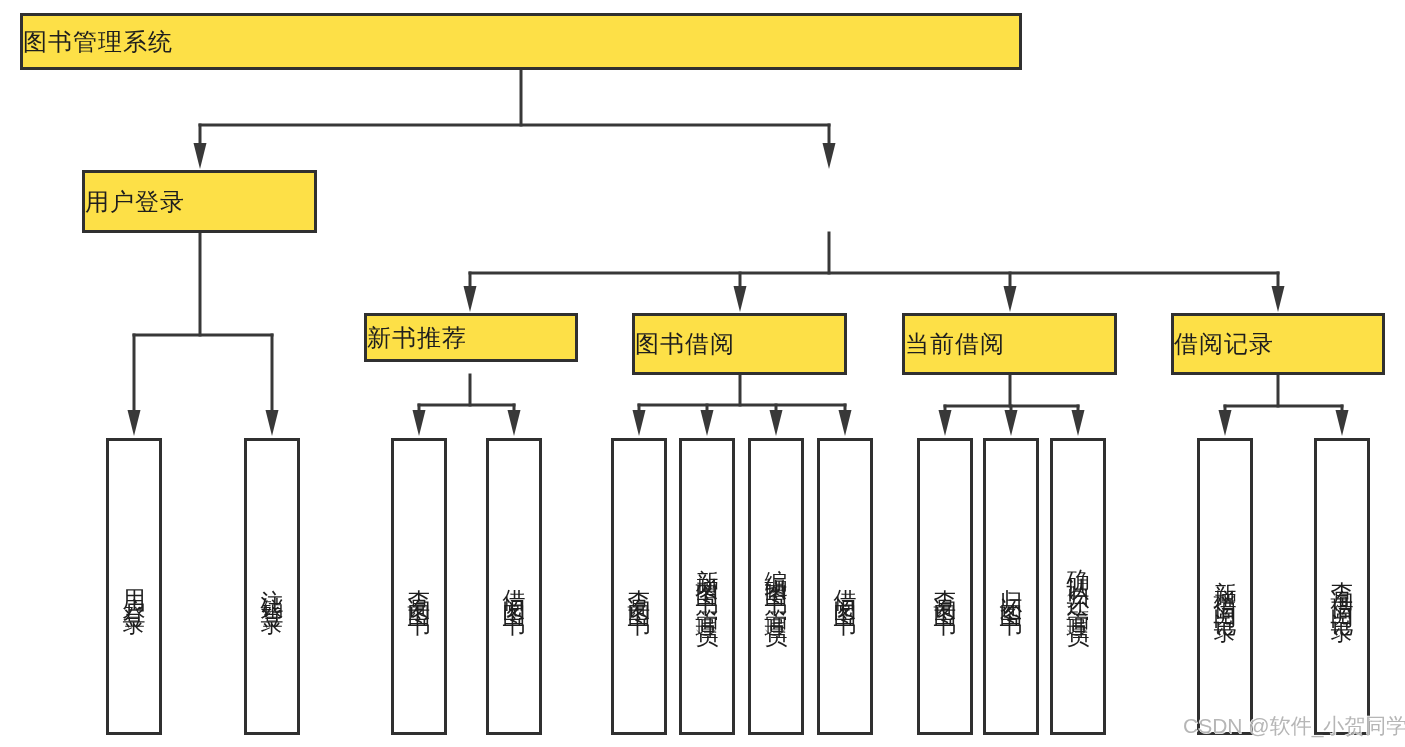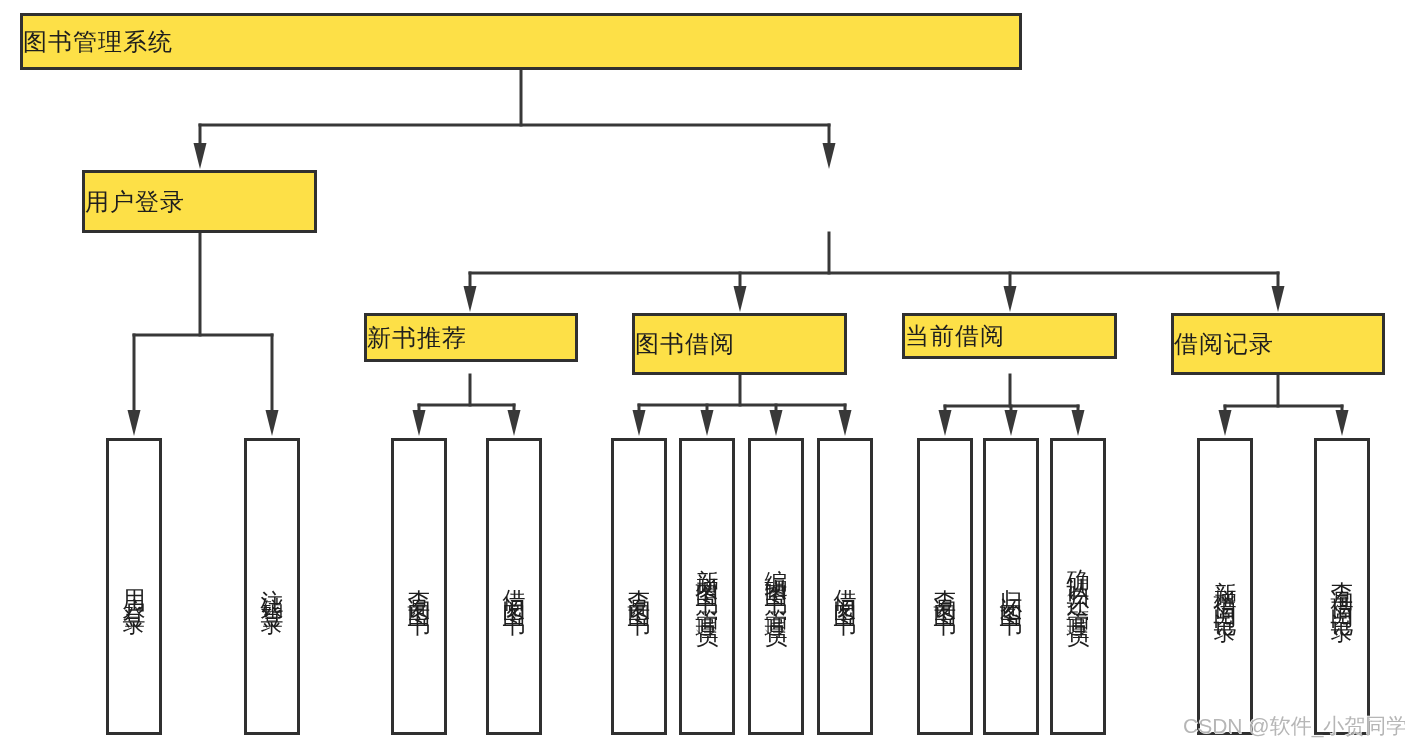--- a/index.html
+++ b/index.html
@@ -133,21 +133,21 @@
   <div class="hbox" style="left:82px;top:170px;width:235px;height:63px">
     <span>用户登录</span>
   </div>
 
   <div class="hbox" style="left:364px;top:313px;width:214px;height:49px">
     <span>新书推荐</span>
   </div>
   <div class="hbox" style="left:632px;top:313px;width:215px;height:62px">
     <span>图书借阅</span>
   </div>
-  <div class="hbox" style="left:902px;top:313px;width:215px;height:46px">
+  <div class="hbox" style="left:902px;top:313px;width:215px;height:62px">
     <span>当前借阅</span>
   </div>
   <div class="hbox" style="left:1171px;top:313px;width:214px;height:62px">
     <span>借阅记录</span>
   </div>
 
   <div class="leaf" style="left:106px">
     <span class="vtext">用户登录</span>
   </div>
   <div class="leaf" style="left:244px">

